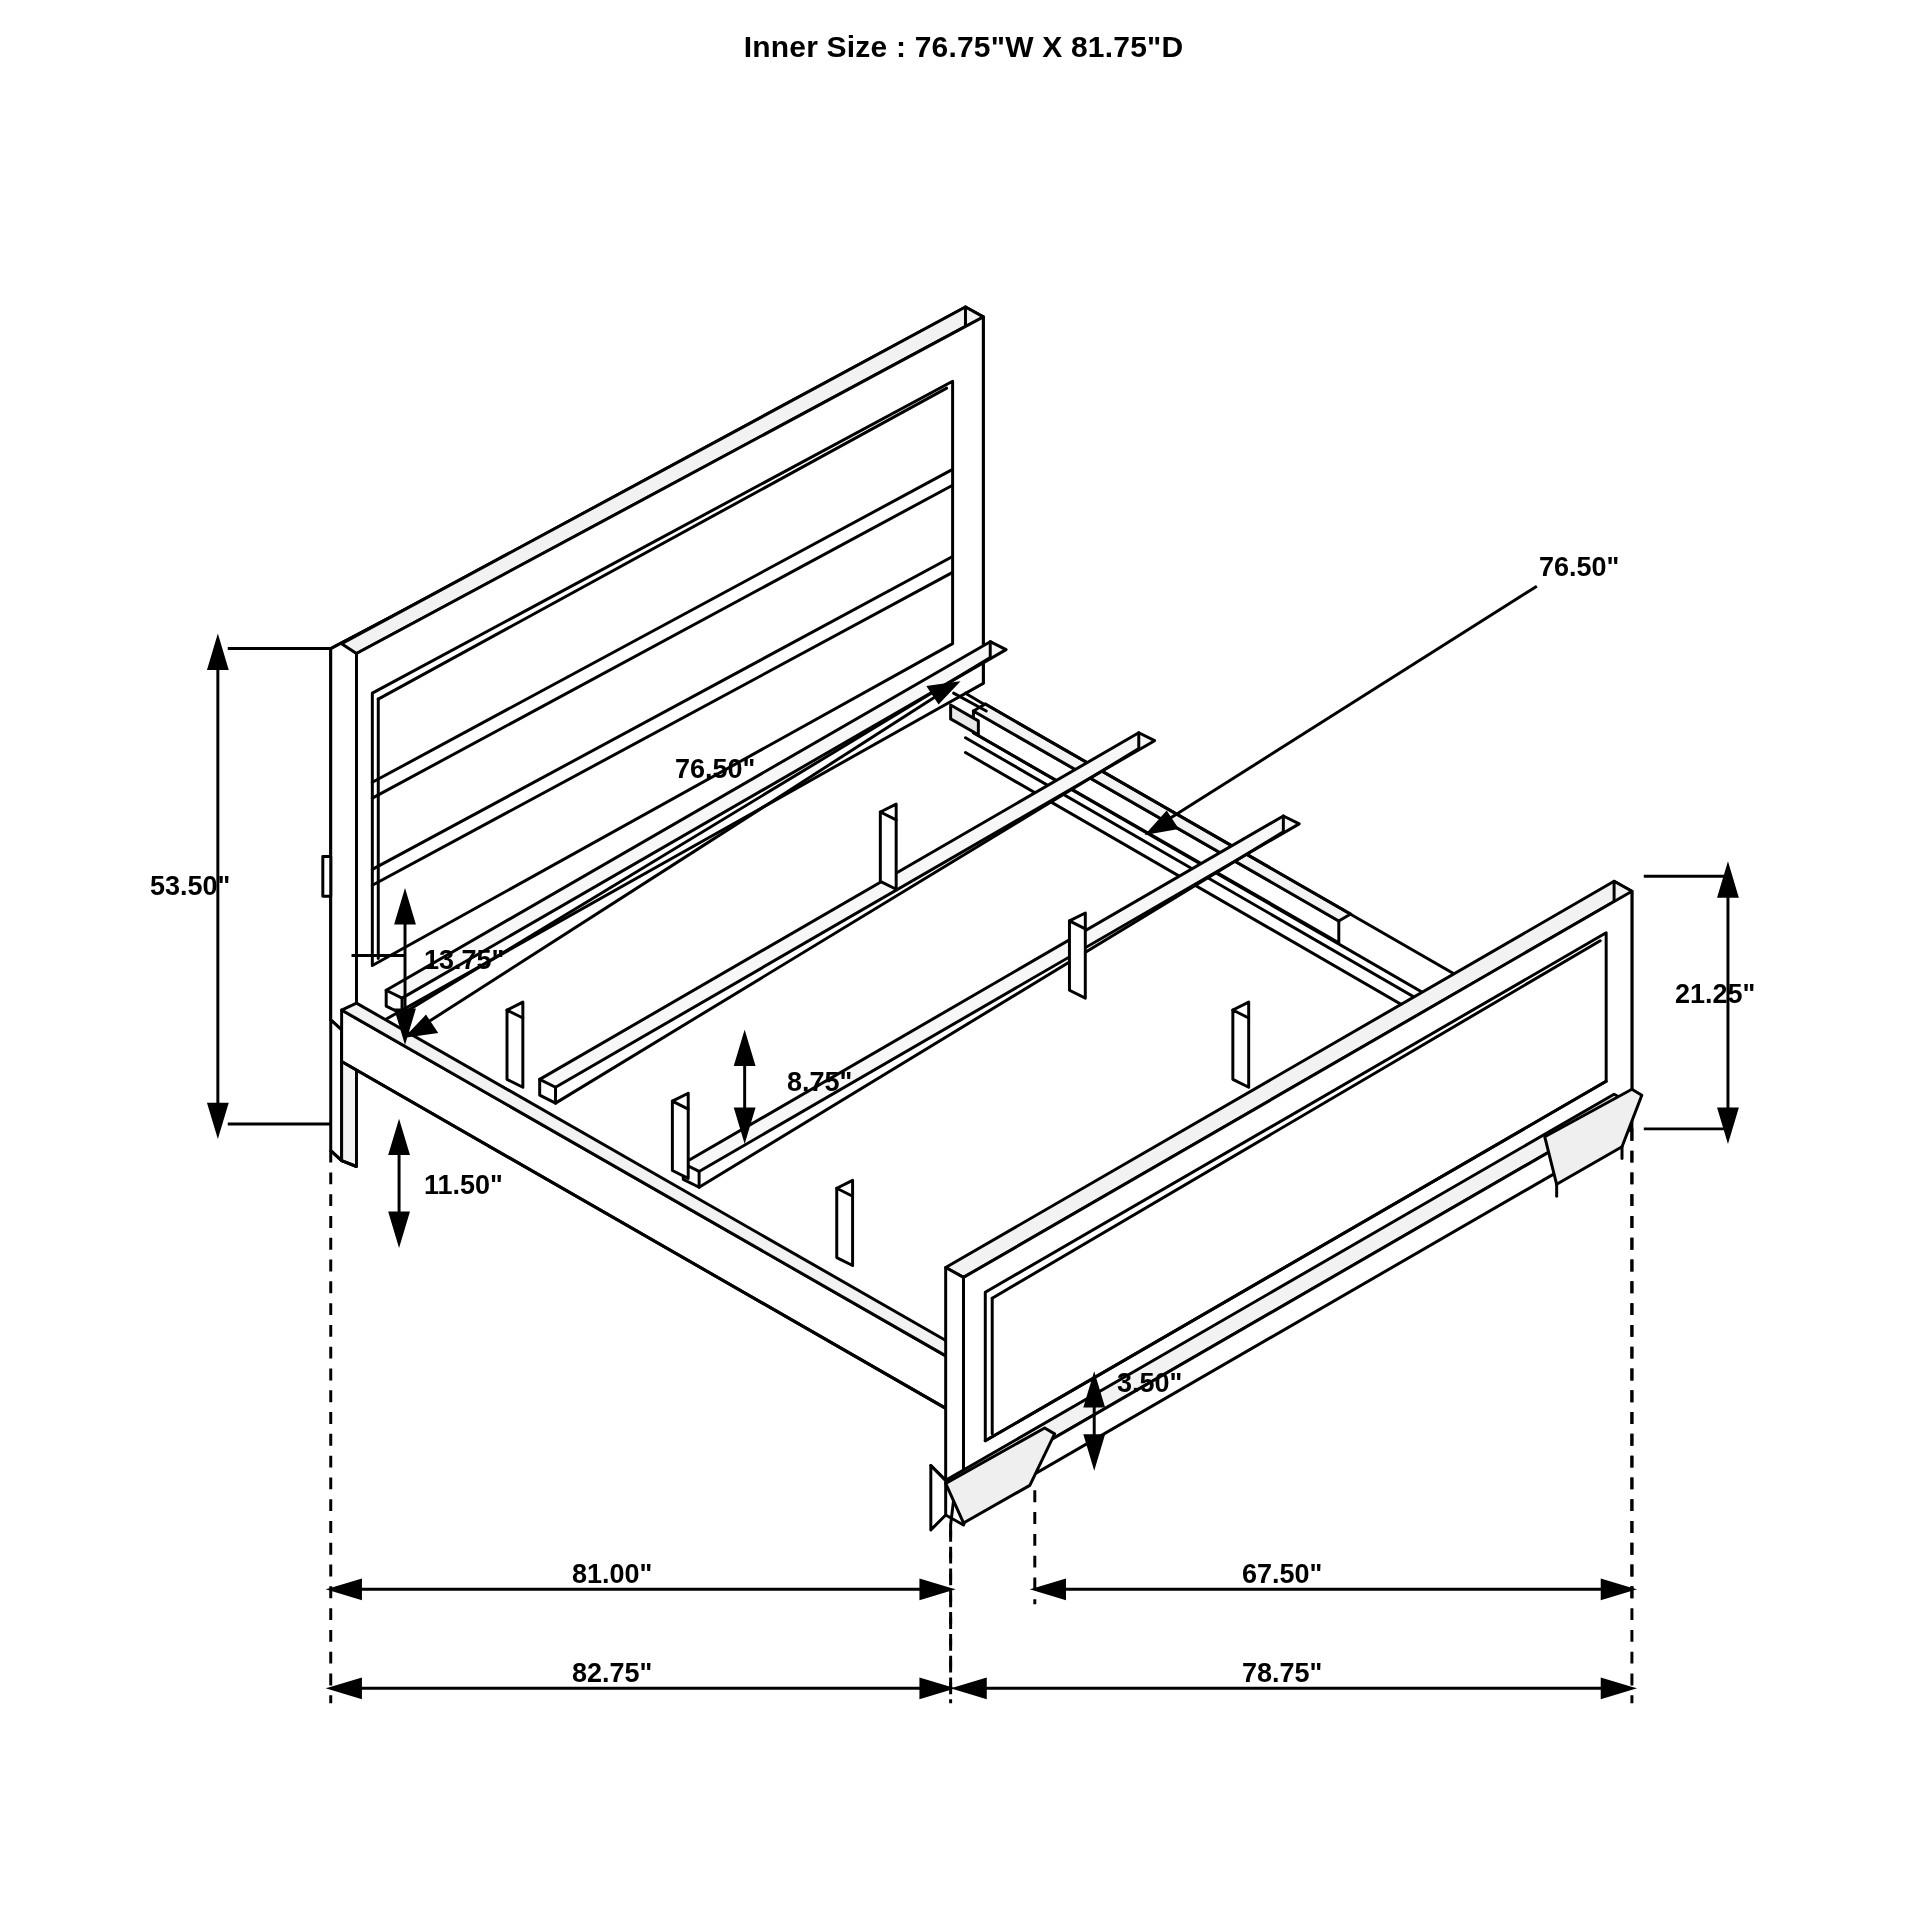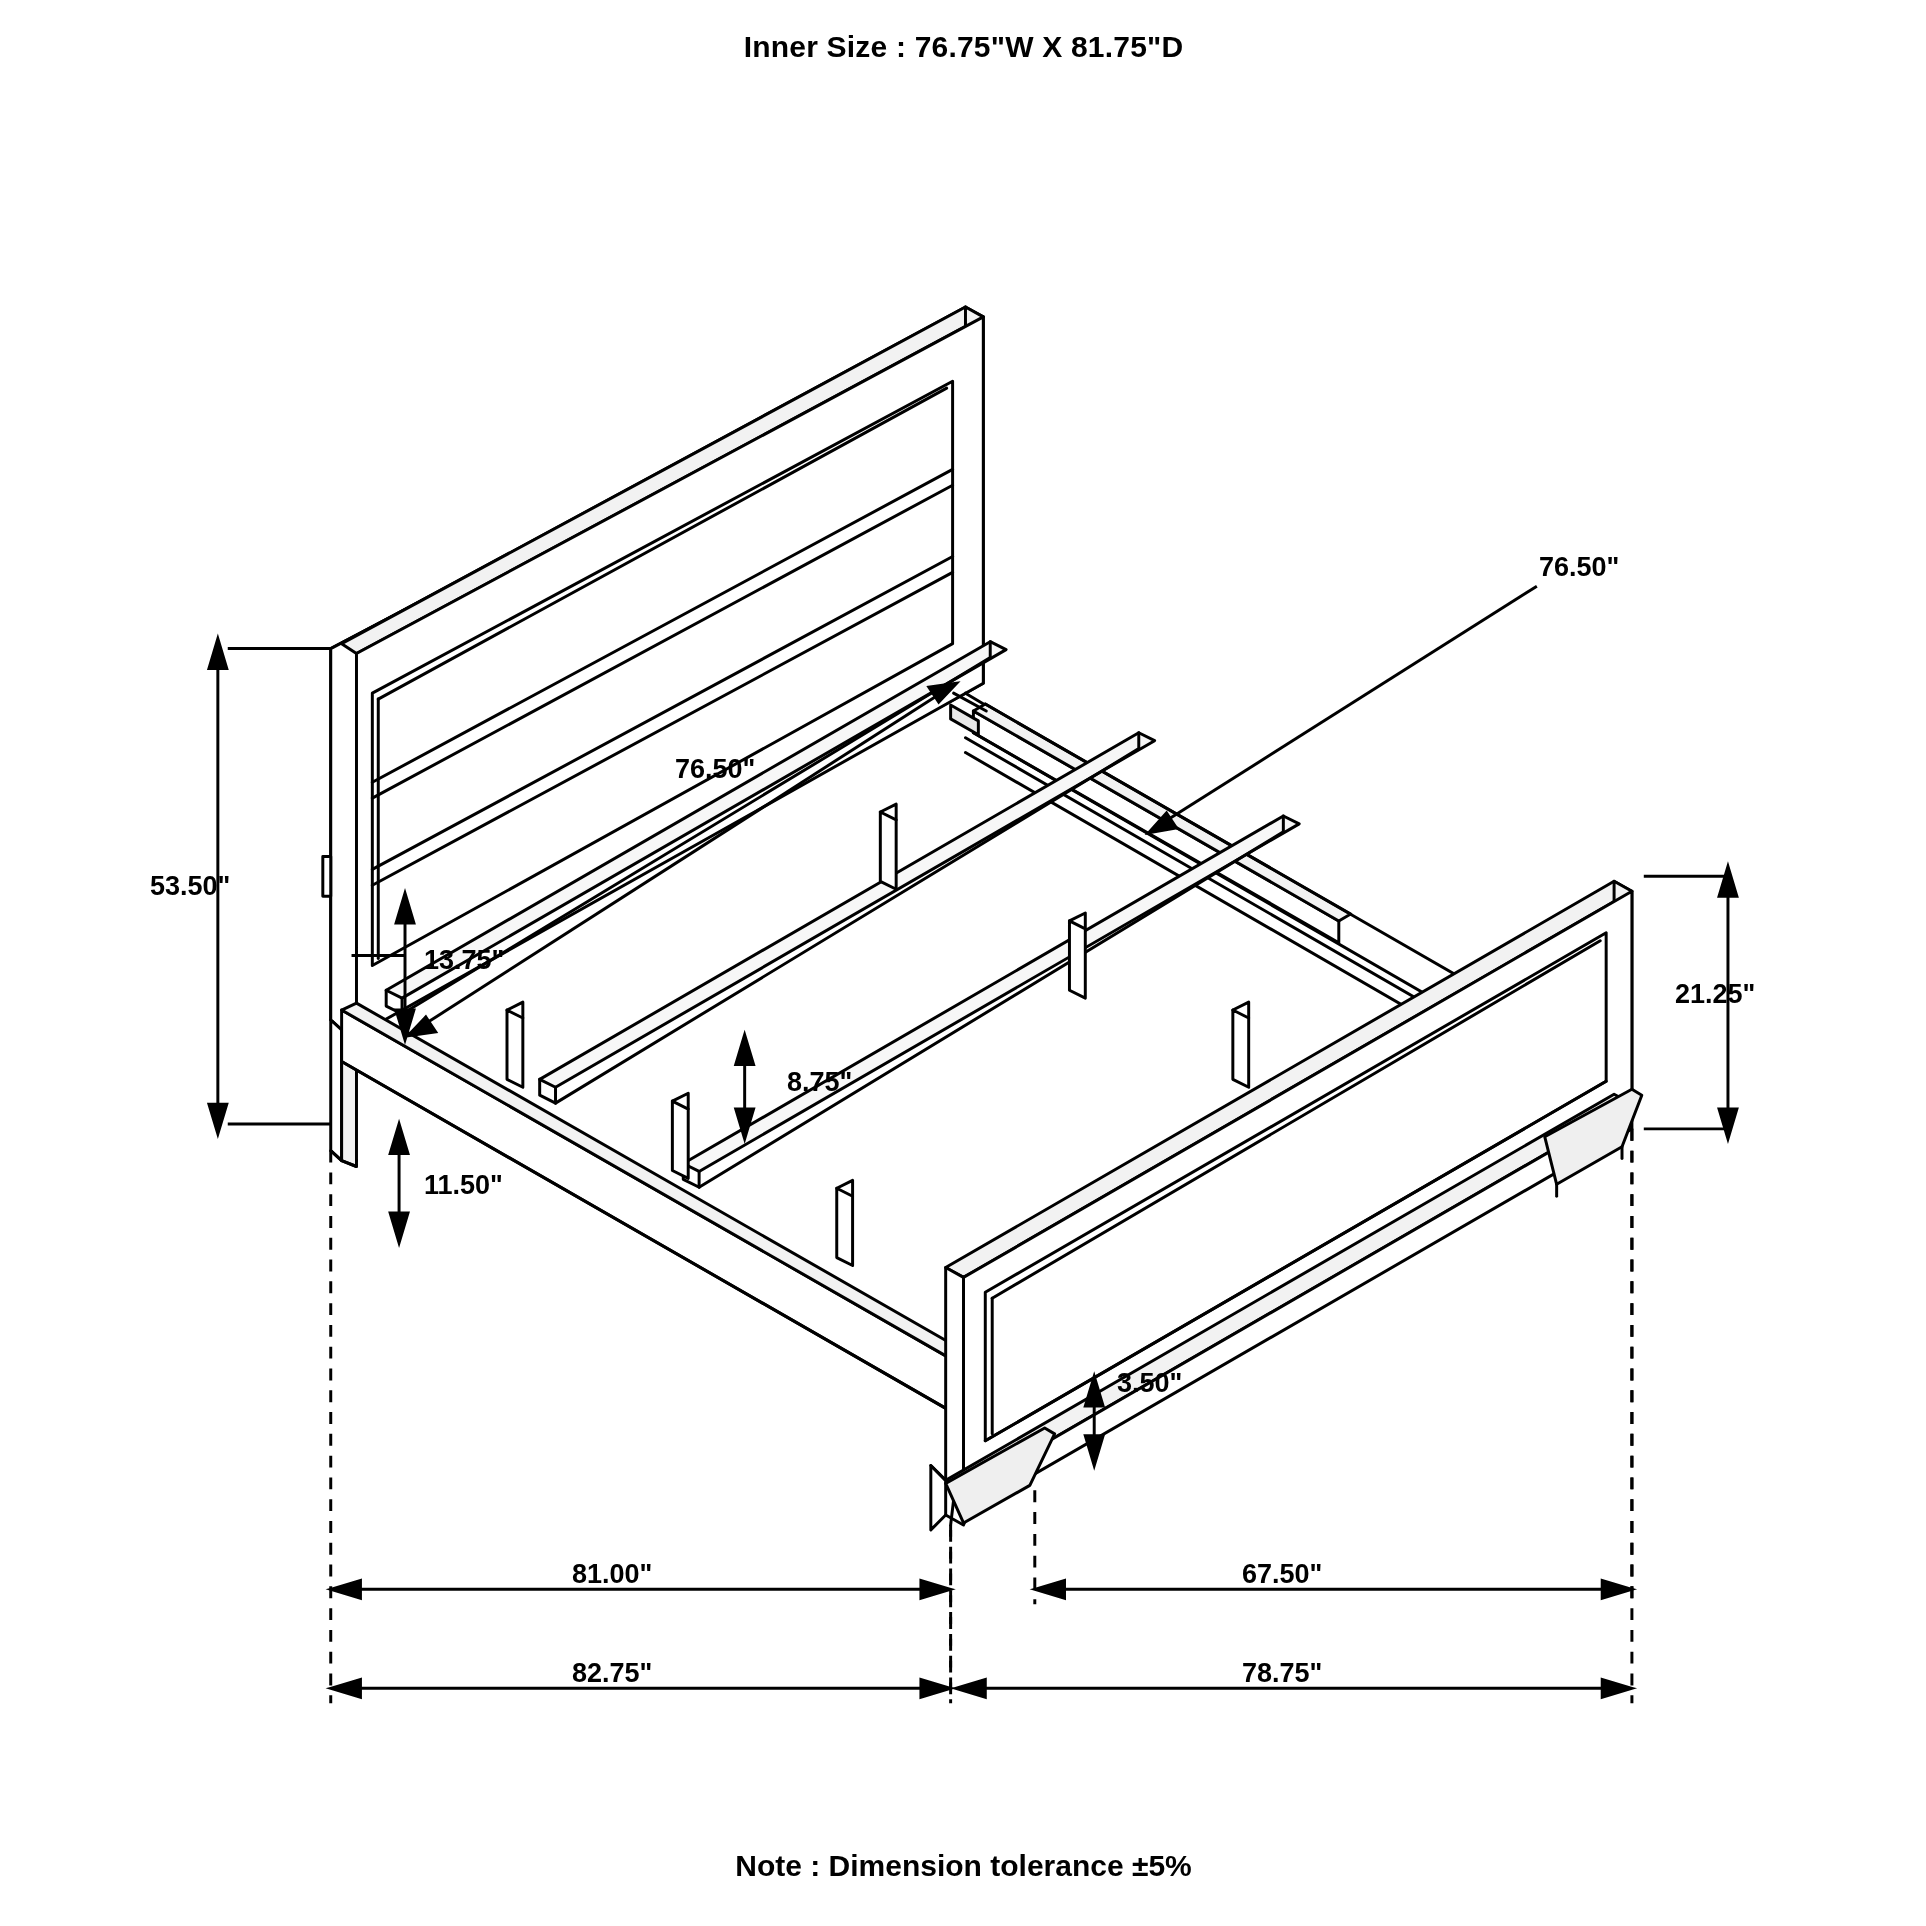--- a/index.html
+++ b/index.html
@@ -233,16 +233,15 @@
   <div class="dim-label" style="left:424px; top:945px;">13.75"</div>
   <div class="dim-label" style="left:787px; top:1067px;">8.75"</div>
   <div class="dim-label" style="left:424px; top:1170px;">11.50"</div>
   <div class="dim-label" style="left:1675px; top:979px;">21.25"</div>
   <div class="dim-label" style="left:1117px; top:1368px;">3.50"</div>
   <div class="dim-label" style="left:572px; top:1559px;">81.00"</div>
   <div class="dim-label" style="left:1242px; top:1559px;">67.50"</div>
   <div class="dim-label" style="left:572px; top:1658px;">82.75"</div>
   <div class="dim-label" style="left:1242px; top:1658px;">78.75"</div>
 
-  <div class="note-text">Note : Dimension tolerance ±5%</div>
 
 </div>
 
 
 </body></html>

